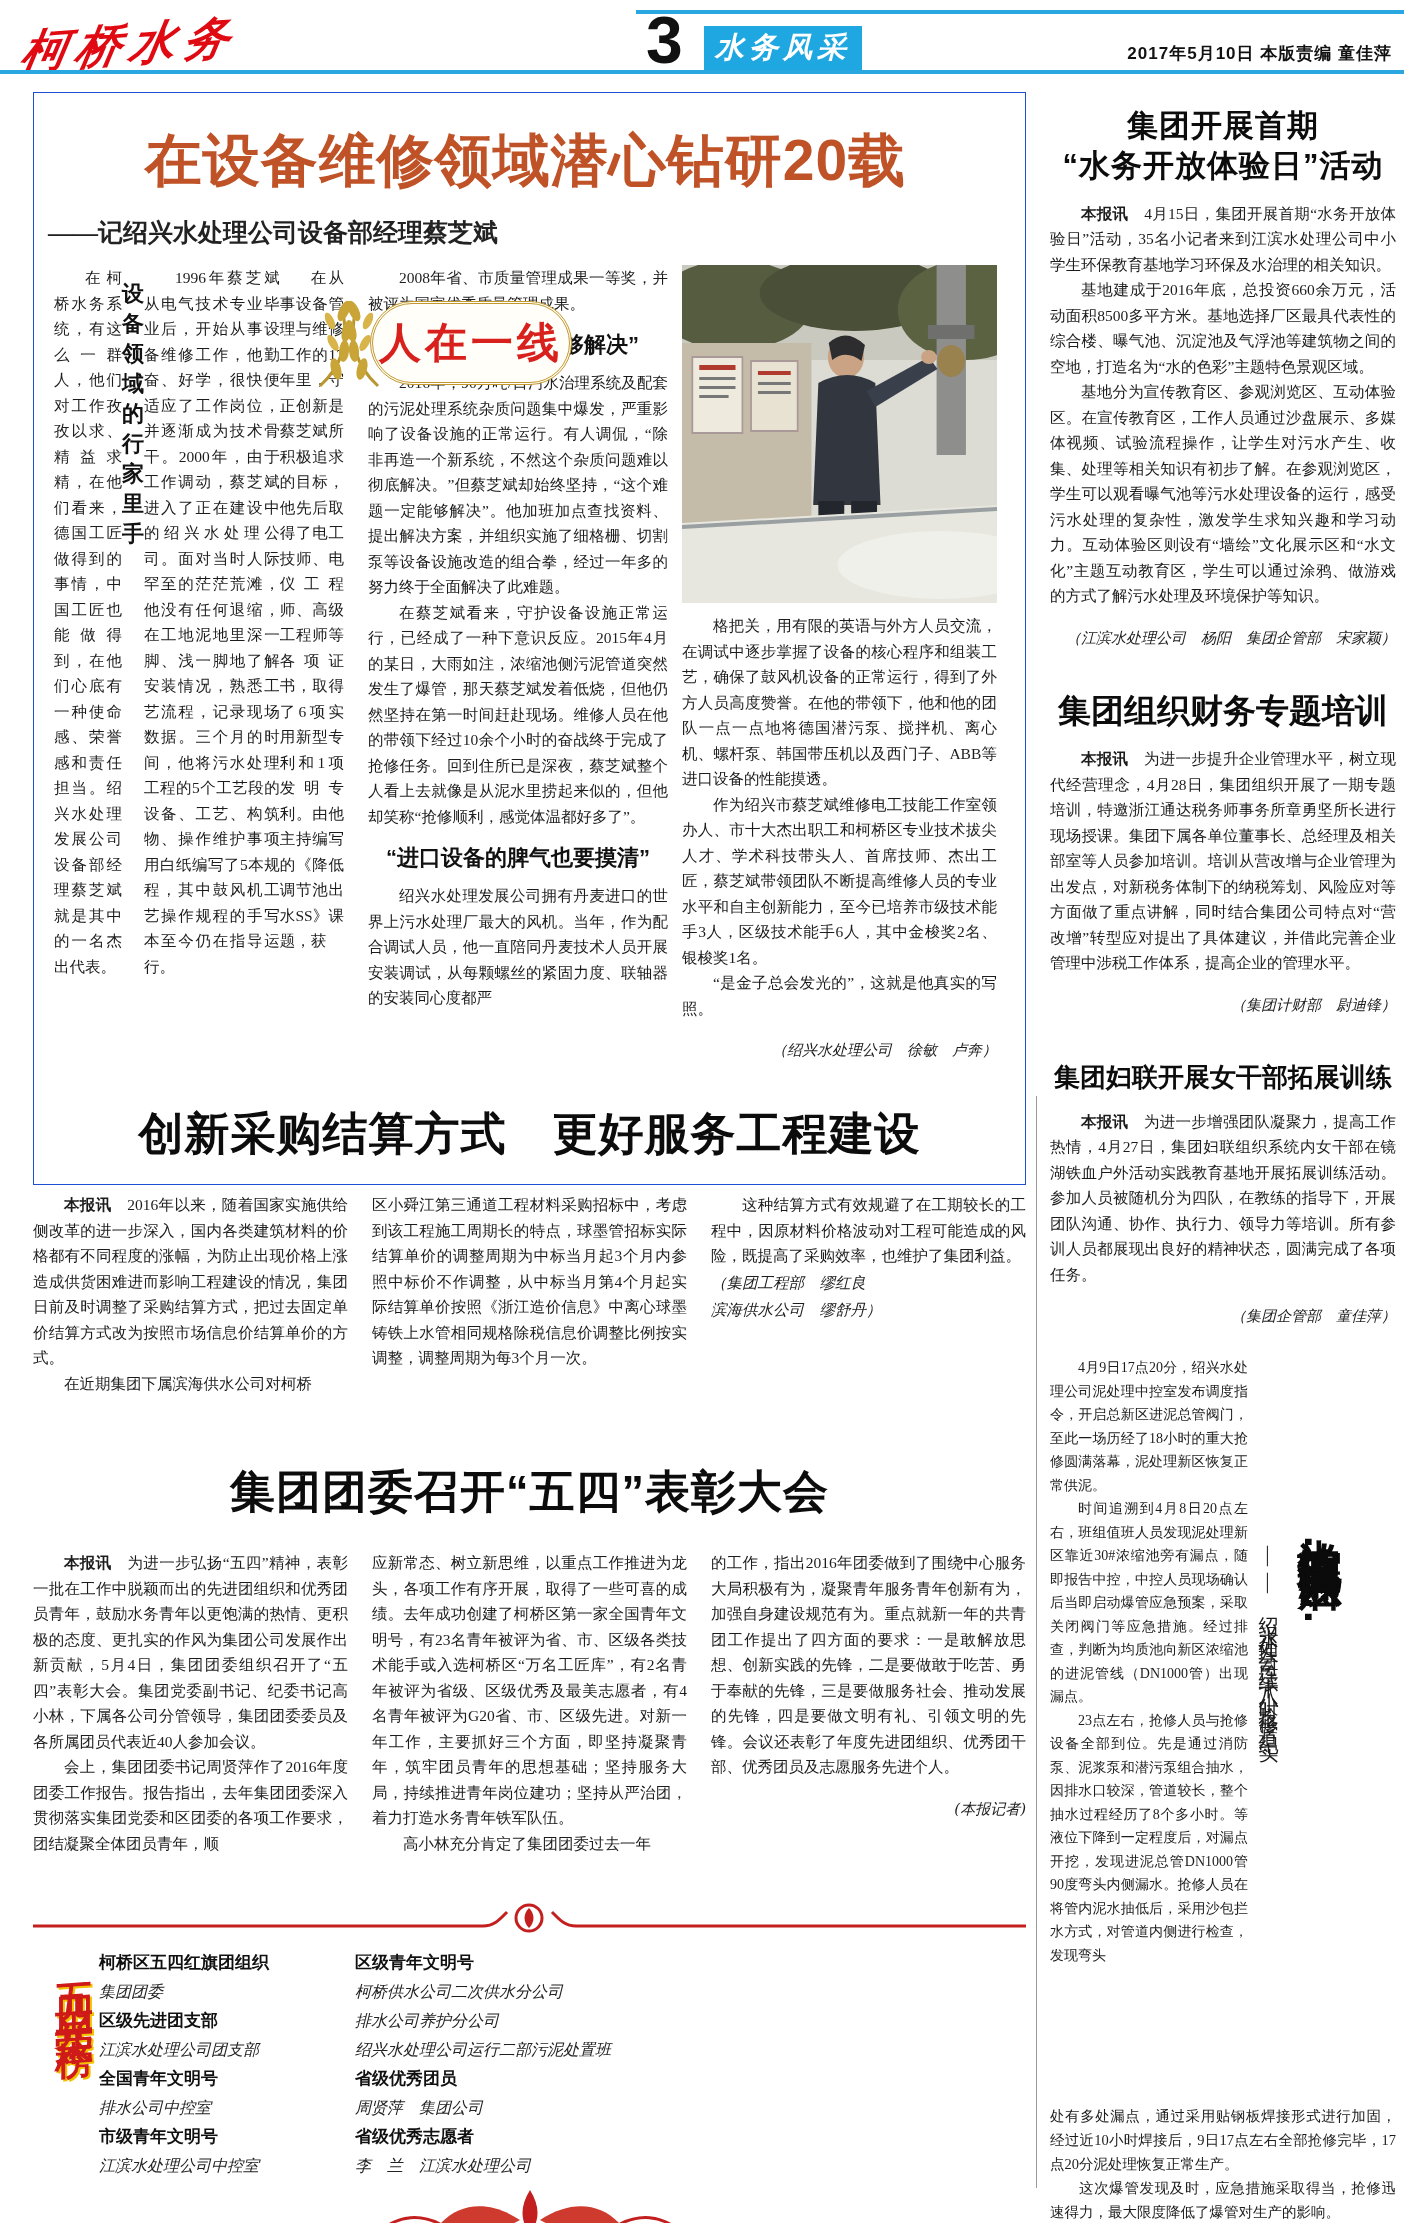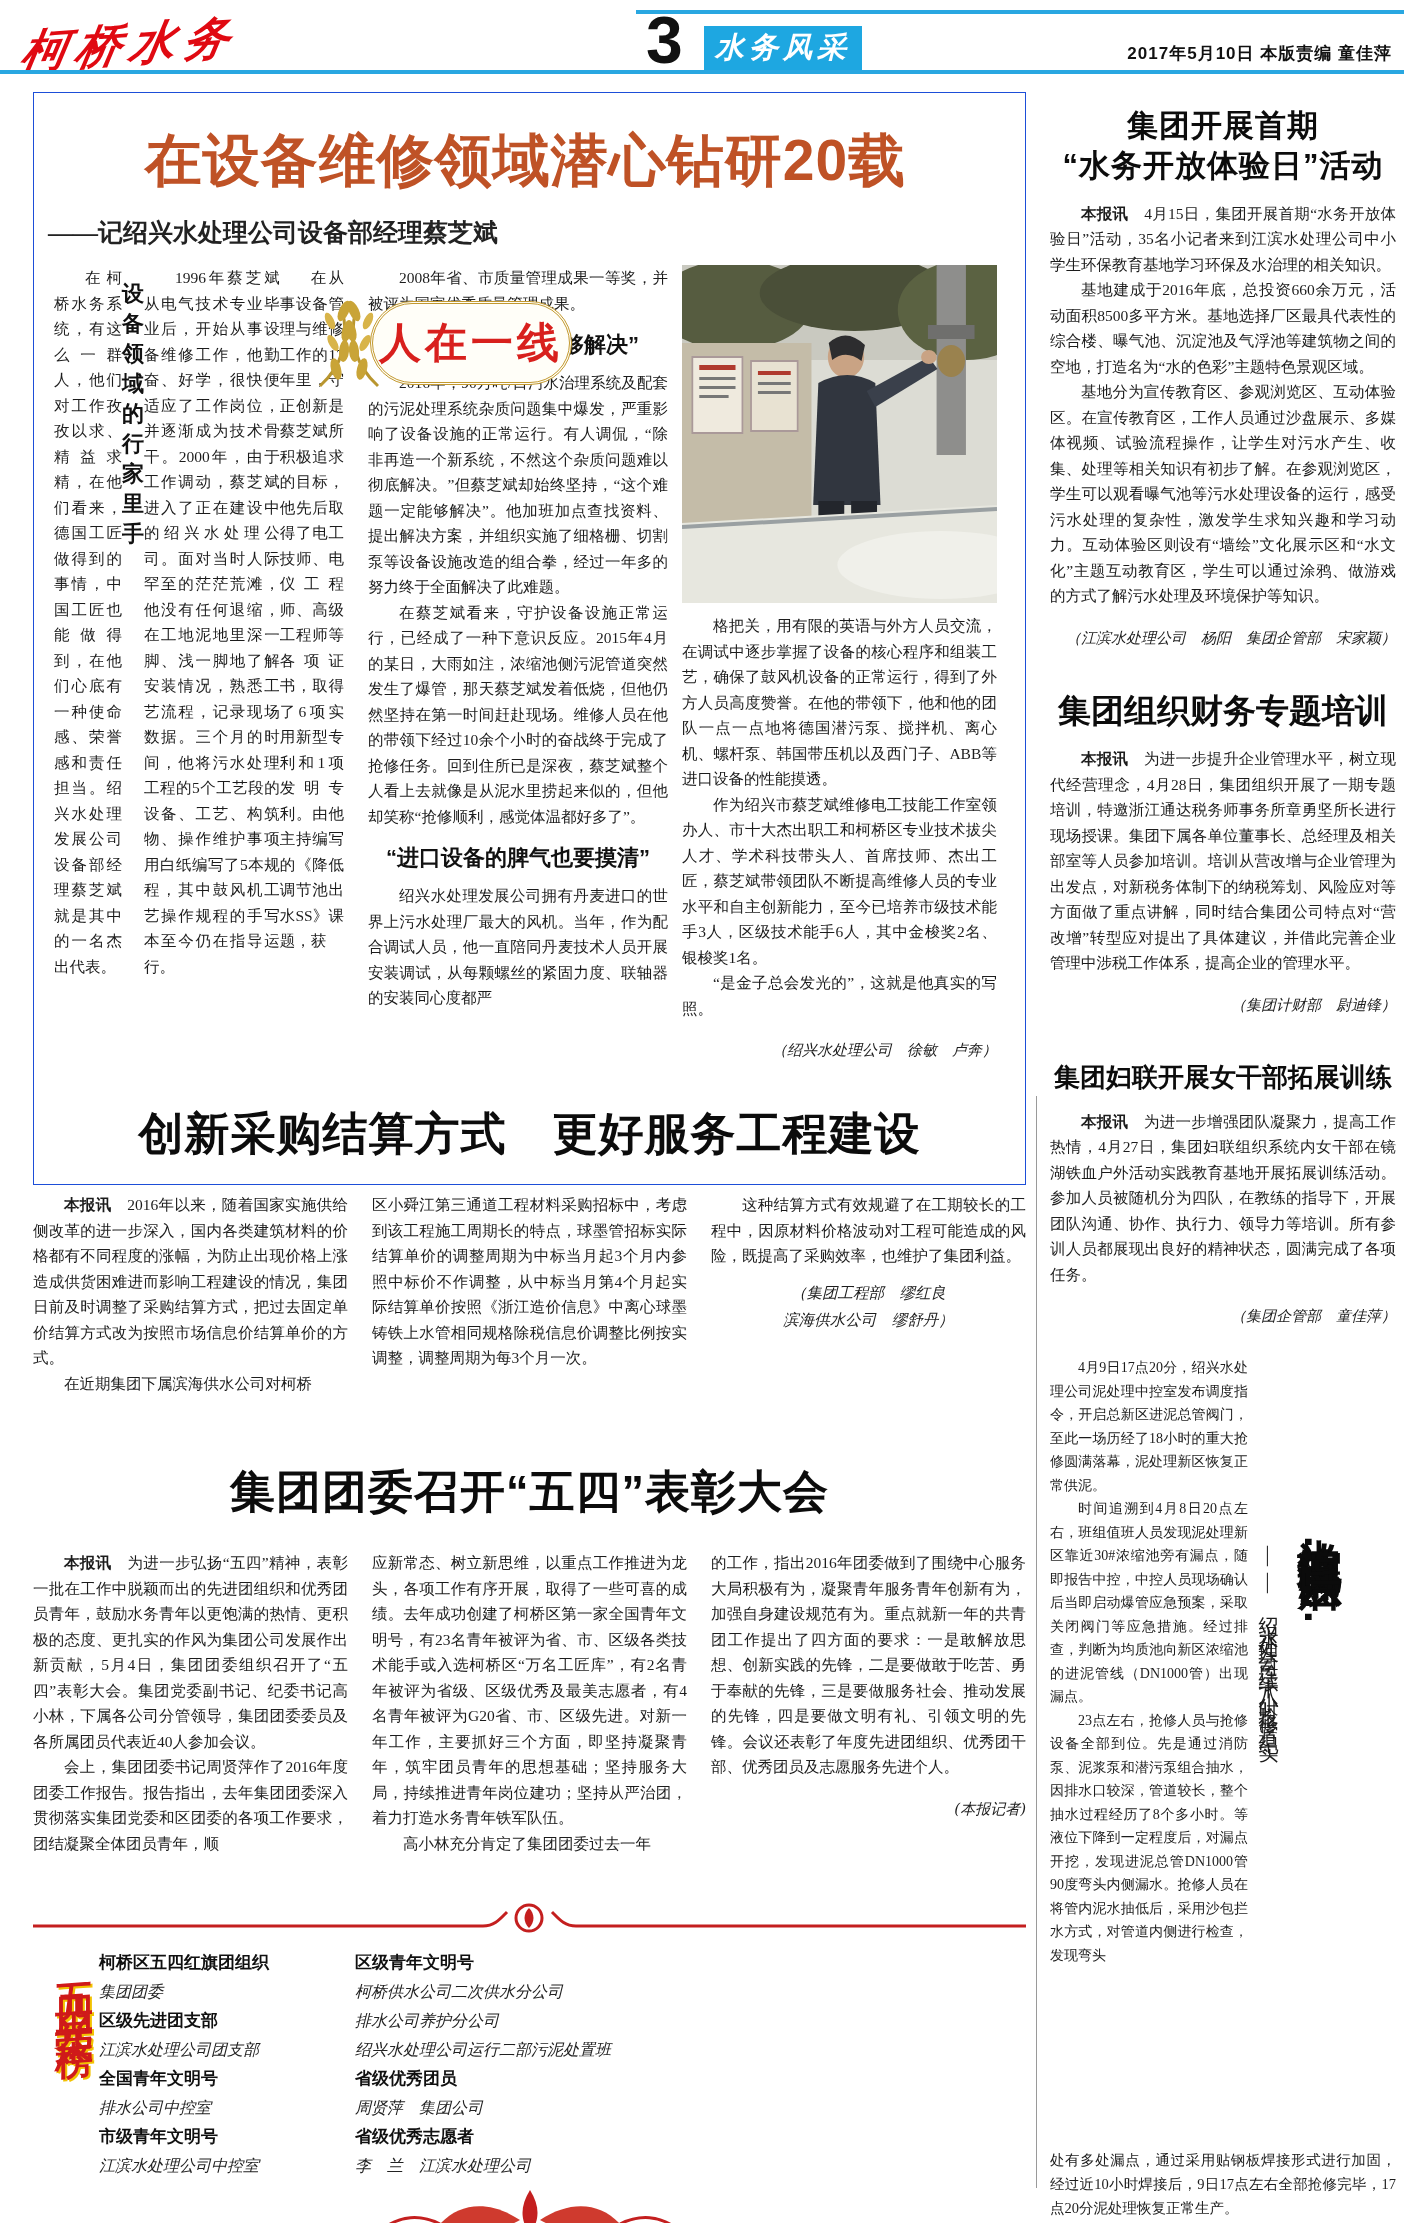--- a/index.html
+++ b/index.html
@@ -50,21 +50,21 @@
 
   
   .photo{width:100%;height:338px;margin-bottom:10px;position:relative;overflow:hidden;}
 
   
   .mid-article{position:absolute;left:33px;top:1104px;width:993px;}
   .mid-headline{text-align:center;font-size:45px;font-weight:900;color:#0c0c0c;letter-spacing:1px;
     font-family:"Liberation Sans",sans-serif;}
   .threecols{display:flex;gap:24px;margin-top:28px;}
   .threecols>div{flex:1;}
-  .byline-center{font-size:15.5px;text-align:center;margin-top:12px;font-family:Liberation Mono, monospace;
+  .byline-center{font-size:15.5px;font-family:Liberation Sans, sans-serif;
     font-style:italic;line-height:27px;}
 
   .wusi-article{position:absolute;left:33px;top:1462px;width:993px;}
 
   
   .honor{position:absolute;left:33px;top:1896px;width:993px;}
   .honor-row{display:flex;margin-top:4px;}
   .honor-label{width:66px;flex:none;writing-mode:vertical-rl;text-orientation:upright;
     font-size:38px;font-weight:900;color:#cf1a1a;letter-spacing:14px;padding-top:6px;
     text-shadow:2px 2px 0 #f2c200;font-family:"DejaVu Serif",serif;transform:skew(0deg,-4deg);}
@@ -311,20 +311,20 @@
       <div class="side4">
         <div class="s4-textcol">
           <p class="para">4月9日17点20分，绍兴水处理公司泥处理中控室发布调度指令，开启总新区进泥总管阀门，至此一场历经了18小时的重大抢修圆满落幕，泥处理新区恢复正常供泥。</p>
           <p class="para">时间追溯到4月8日20点左右，班组值班人员发现泥处理新区靠近30#浓缩池旁有漏点，随即报告中控，中控人员现场确认后当即启动爆管应急预案，采取关闭阀门等应急措施。经过排查，判断为均质池向新区浓缩池的进泥管线（DN1000管）出现漏点。</p>
           <p class="para">23点左右，抢修人员与抢修设备全部到位。先是通过消防泵、泥浆泵和潜污泵组合抽水，因排水口较深，管道较长，整个抽水过程经历了8个多小时。等液位下降到一定程度后，对漏点开挖，发现进泥总管DN1000管90度弯头内侧漏水。抢修人员在将管内泥水抽低后，采用沙包拦水方式，对管道内侧进行检查，发现弯头</p>
         </div>
         <div class="s4-vsub">——绍兴水处理公司连续十八小时抢修管道纪实</div>
         <div class="s4-vtitle">当浓缩池出现漏点以后……</div>
       </div>
       <div class="s4-wide">
-        <p class="para" style="text-indent:0;margin-top:44px;">处有多处漏点，通过采用贴钢板焊接形式进行加固，经过近10小时焊接后，9日17点左右全部抢修完毕，17点20分泥处理恢复正常生产。</p>
+        <p class="para" style="text-indent:0;">处有多处漏点，通过采用贴钢板焊接形式进行加固，经过近10小时焊接后，9日17点左右全部抢修完毕，17点20分泥处理恢复正常生产。</p>
         <p class="para">这次爆管发现及时，应急措施采取得当，抢修迅速得力，最大限度降低了爆管对生产的影响。</p>
         <div class="byline">（绍兴水处理公司　胡建良　蔡芝斌）</div>
       </div>
     </div>
 
   </div>
 </div>
 
 </body></html>

